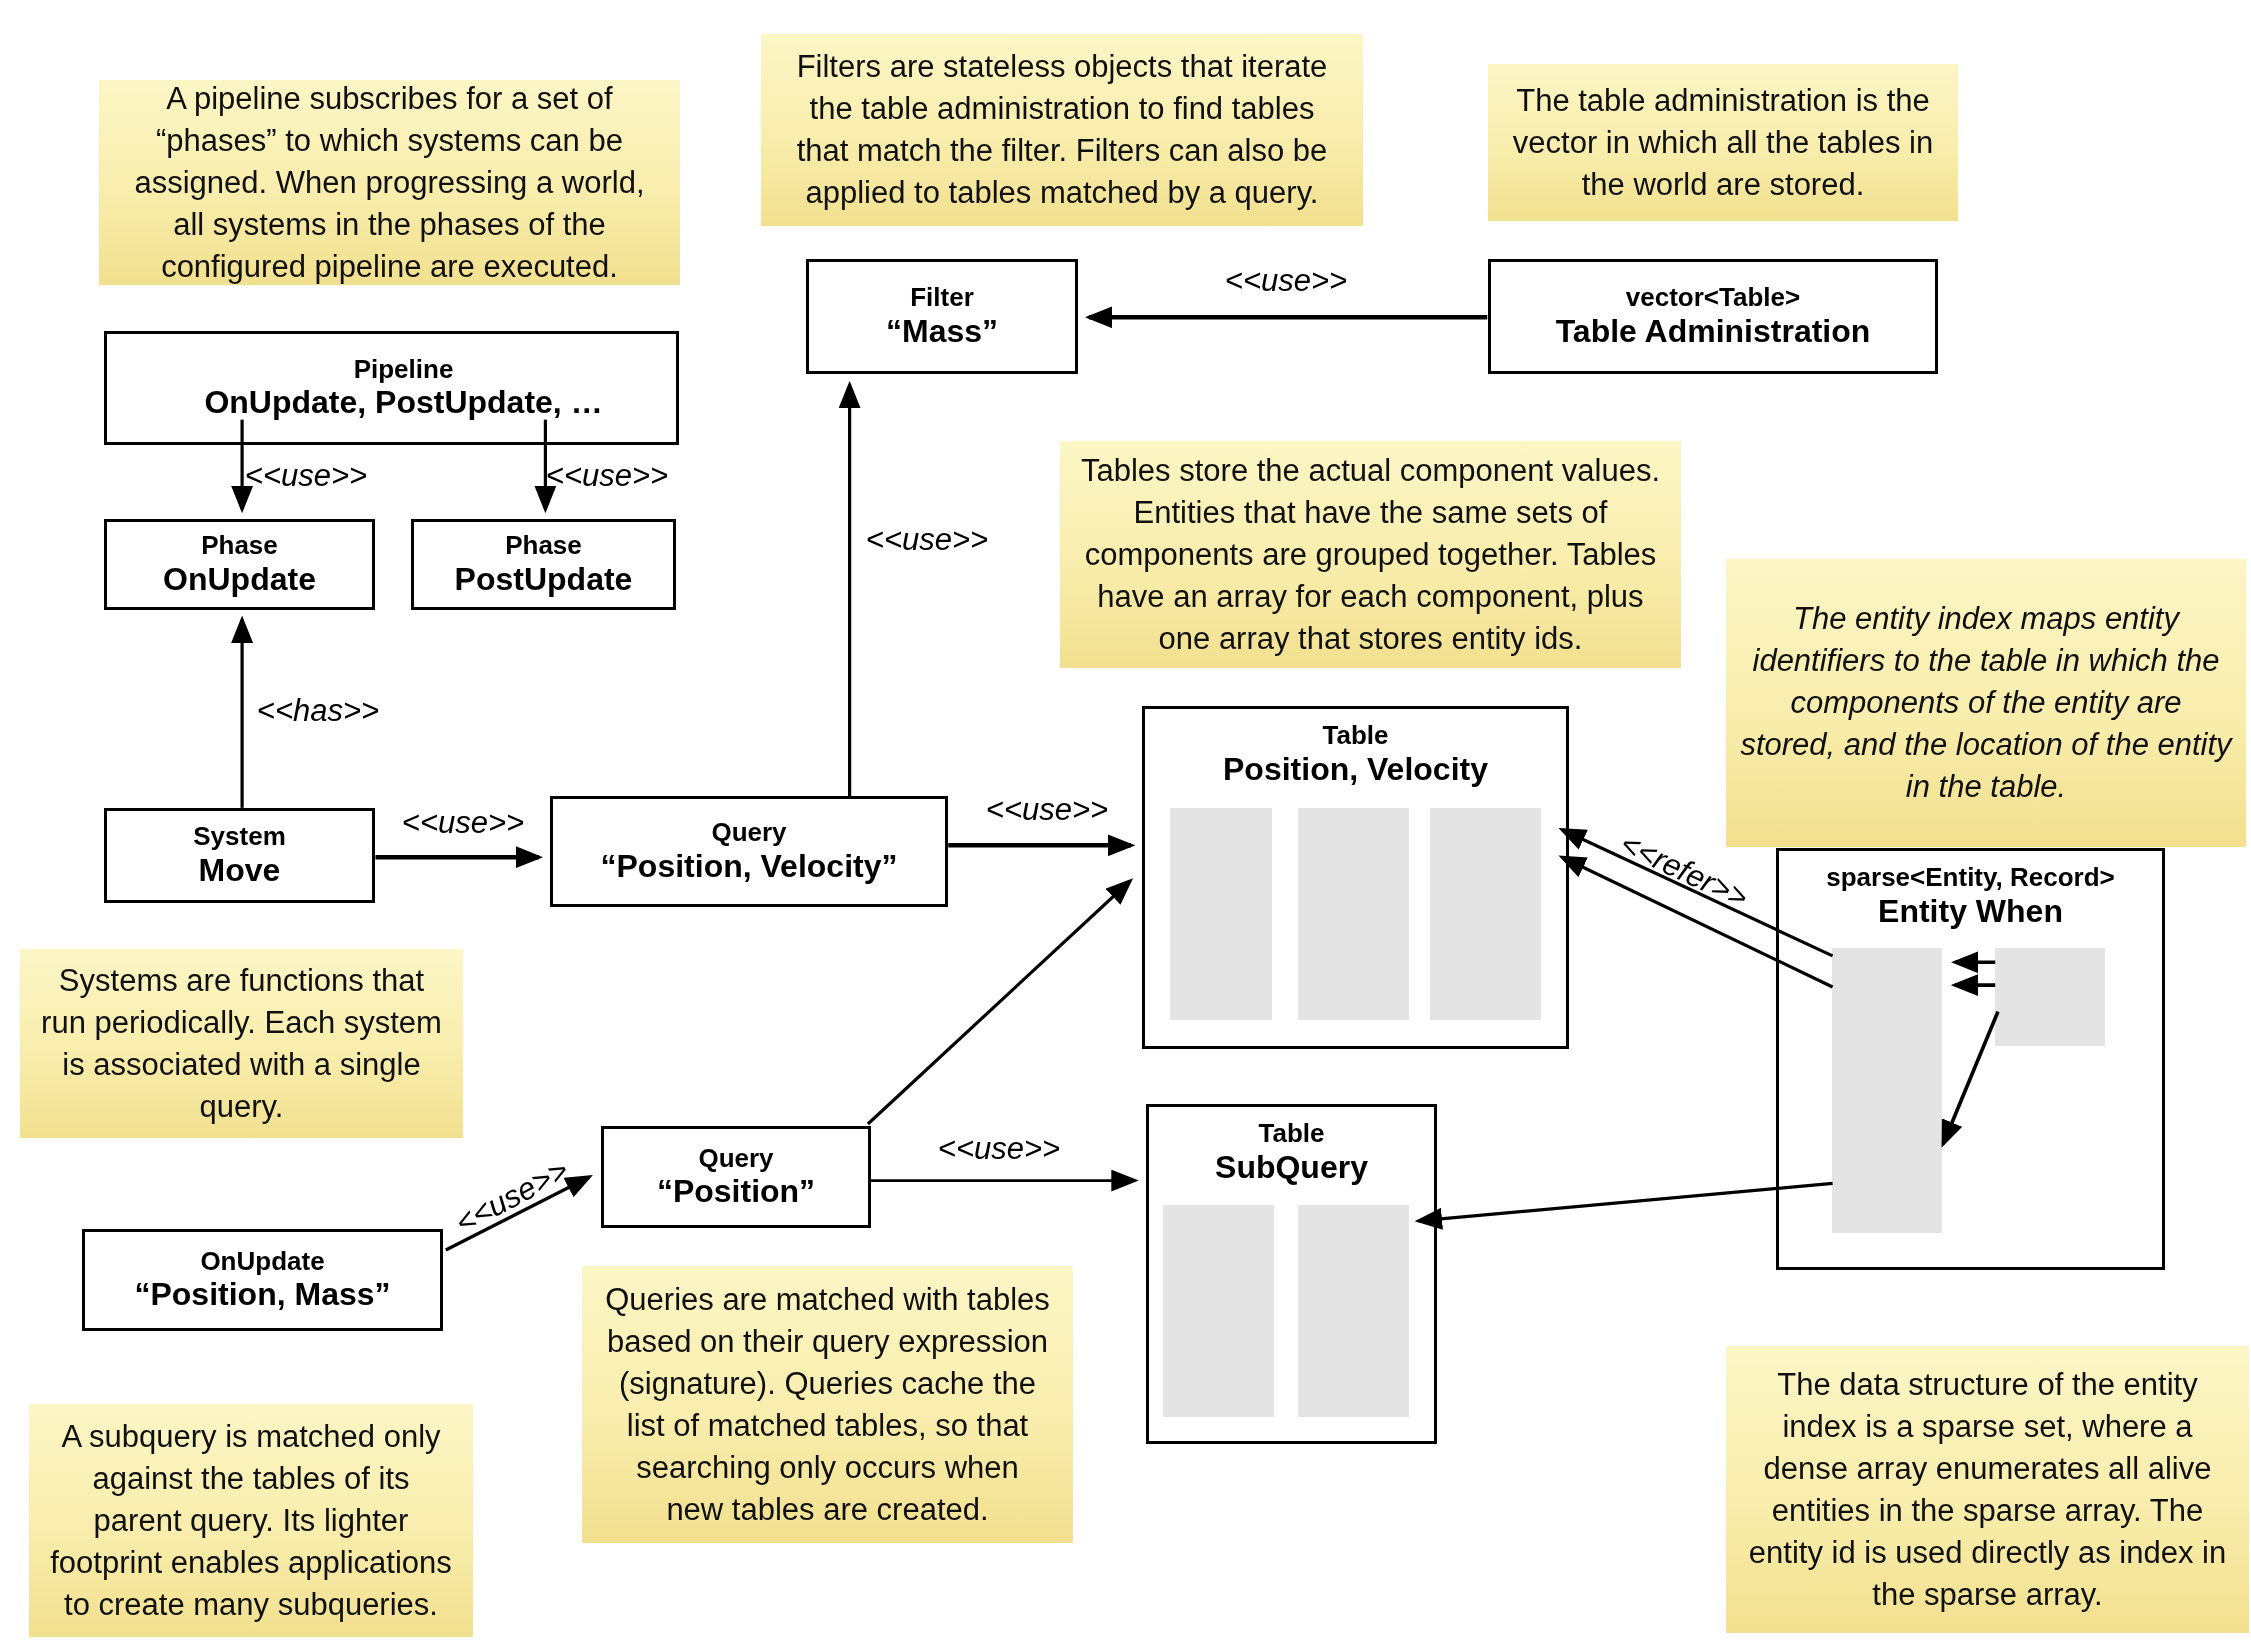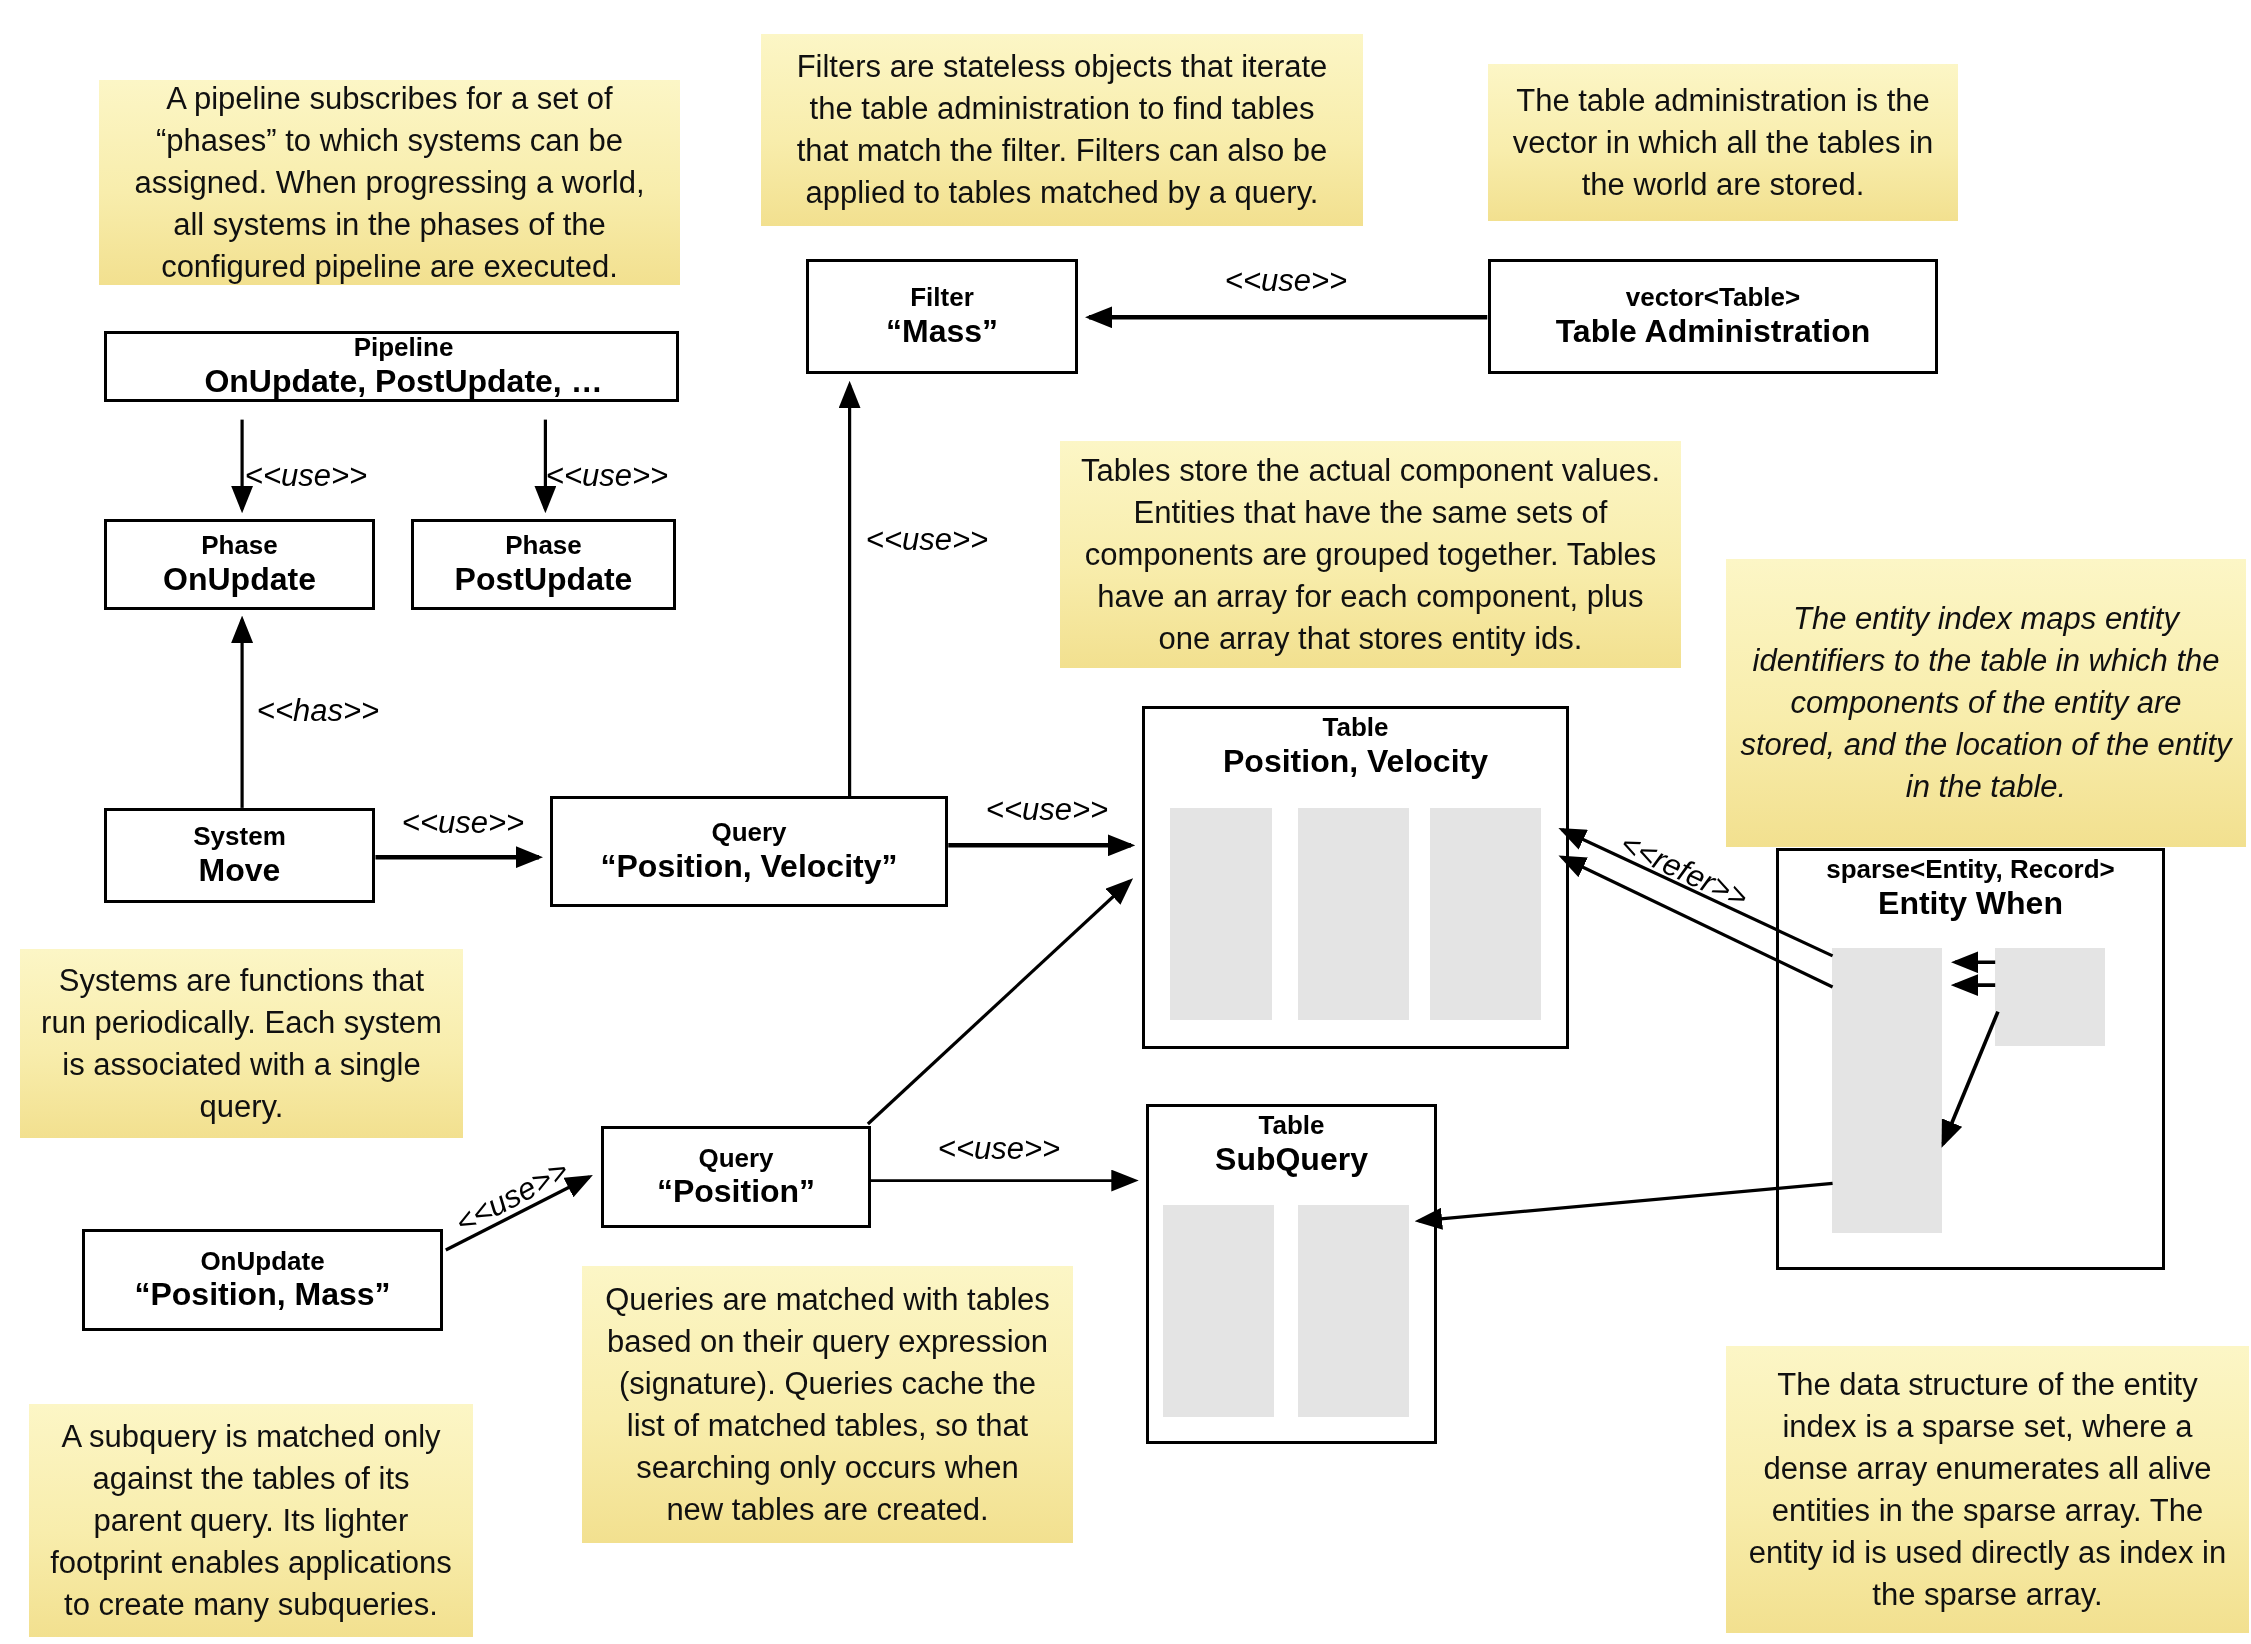--- a/index.html
+++ b/index.html
@@ -20,21 +20,21 @@
   }
 
   
   .ubox {
     position: absolute; background: #ffffff; border: 3.7px solid #000;
     display: flex; flex-direction: column; align-items: center; justify-content: center;
     text-align: center; box-sizing: border-box;
   }
   .ubox .t { font-size: 26px; font-weight: bold; line-height: 1.18; }
   .ubox .v { font-size: 32px; font-weight: bold; line-height: 1.18; }
-  .ubox.top { justify-content: flex-start; padding-top: 3px; }
+  .ubox.top { justify-content: flex-start; padding-top: 11px; }
   .bar { position: absolute; background: #E4E4E4; }
 
   
   .stereo {
     position: absolute; font-style: italic; font-size: 31px; white-space: nowrap;
     transform: translate(-50%, -50%);
   }
   .stereo.r-neg { transform: translate(-50%, -50%) rotate(-28deg); }
   .stereo.r-pos { transform: translate(-50%, -50%) rotate(25deg); }
 
@@ -84,21 +84,21 @@
 parent query. Its lighter
 footprint enables applications
 to create many subqueries.</div>
   <div class="note" style="left:1726px;top:1346px;width:523px; height:287px;">The data structure of the entity
 index is a sparse set, where a
 dense array enumerates all alive
 entities in the sparse array. The
 entity id is used directly as index in
 the sparse array.</div>
 
-  <div class="ubox" style="left:104px; top:331px; width:575px; height:71px;padding-left:24px;">
+  <div class="ubox" style="left:104px; top:331px; width:575px; height:114px;padding-left:24px;">
     <div class="t">Pipeline</div>
     <div class="v">OnUpdate, PostUpdate, …</div>
   </div>
 
   <div class="ubox" style="left:104px; top:519px; width:271px; height:91px;">
     <div class="t">Phase</div>
     <div class="v">OnUpdate</div>
   </div>
 
   <div class="ubox" style="left:411px; top:519px; width:265px; height:91px;">

